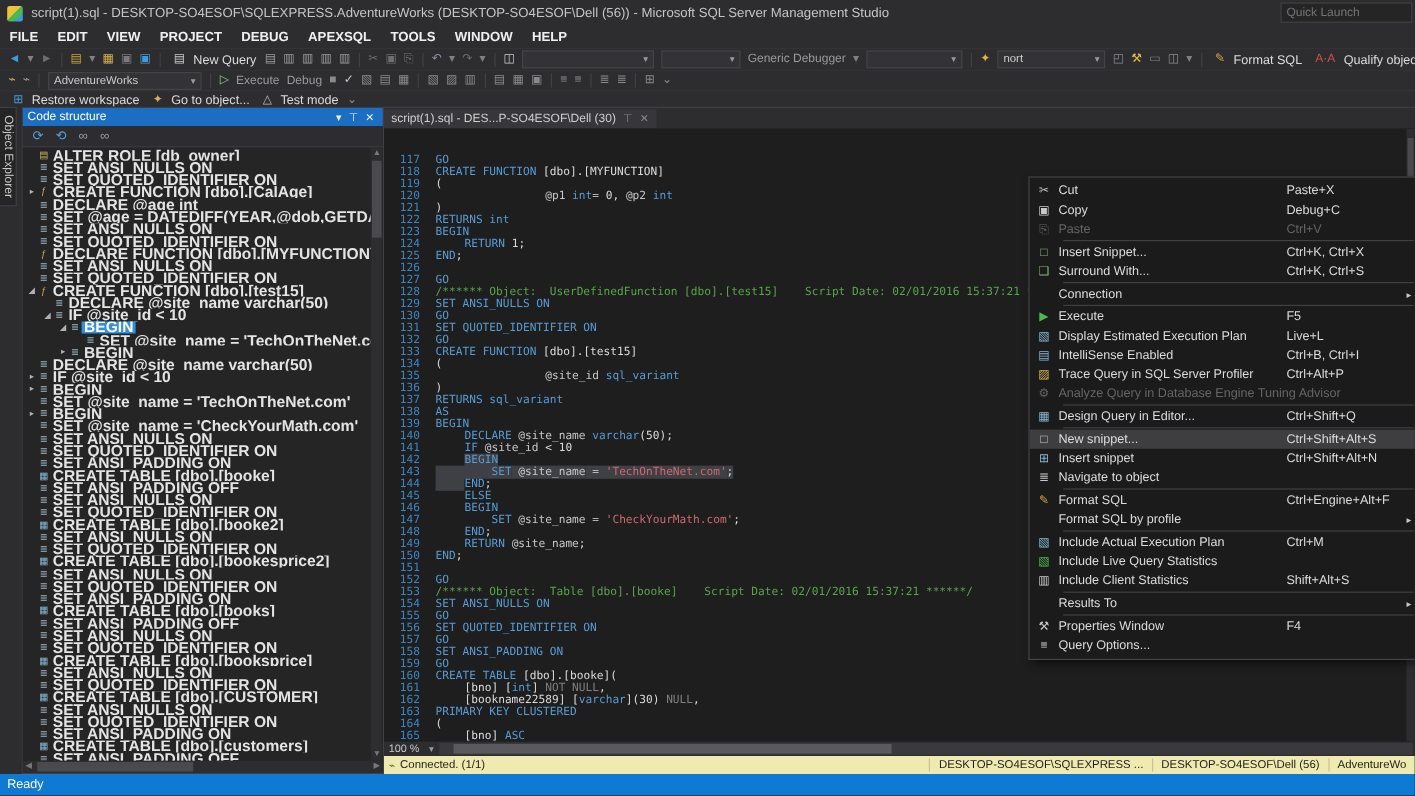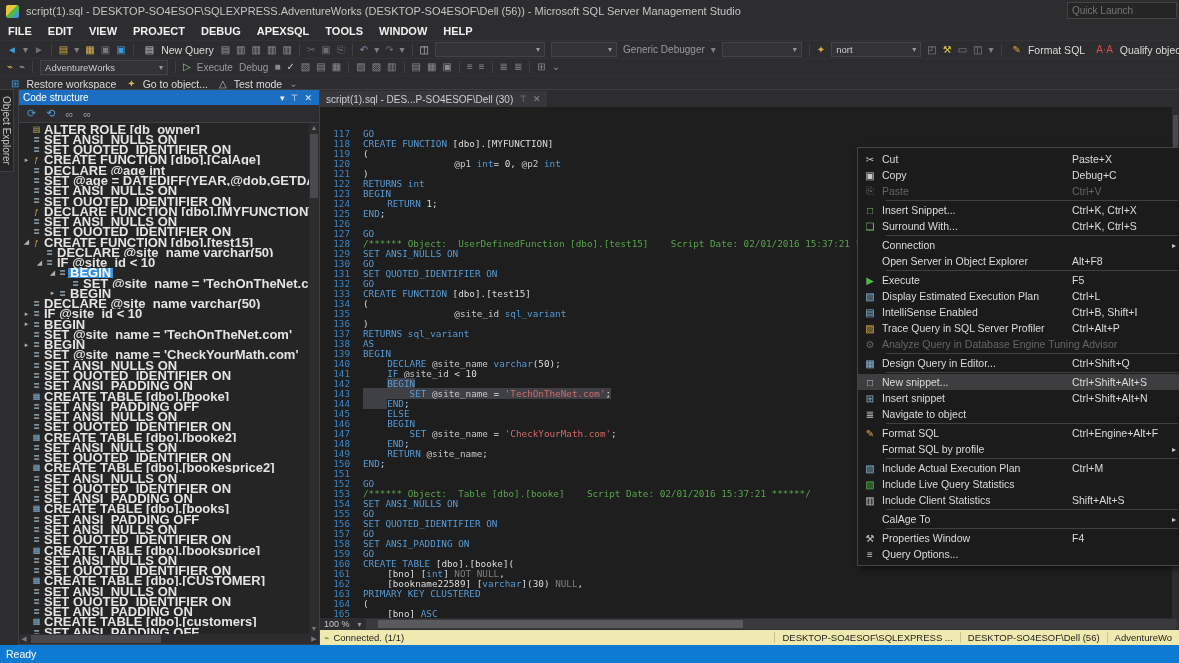--- a/index.html
+++ b/index.html
@@ -583,43 +583,37 @@
         <span class="ctx-sc">Ctrl+K, Ctrl+S</span>
         <span class="ctx-sub"></span>
       </div>
       <div class="ctx-sep"></div>
       <div class="ctx-item">
         <span class="ctx-ico"></span>
         <span class="ctx-label">Connection</span>
         <span class="ctx-sc"></span>
         <span class="ctx-sub">▸</span>
       </div>
-      <div class="ctx-item">
-        <span class="ctx-ico"></span>
-        <span class="ctx-label">Open Server in Object Explorer</span>
-        <span class="ctx-sc">Alt+F8</span>
-        <span class="ctx-sub"></span>
-      </div>
       <div class="ctx-sep"></div>
       <div class="ctx-item">
         <span class="ctx-ico" style="color: rgb(77, 184, 77);">▶</span>
         <span class="ctx-label">Execute</span>
         <span class="ctx-sc">F5</span>
         <span class="ctx-sub"></span>
       </div>
       <div class="ctx-item">
         <span class="ctx-ico" style="color: rgb(134, 183, 212);">▧</span>
         <span class="ctx-label">Display Estimated Execution Plan</span>
-        <span class="ctx-sc">Ctrl+L</span>
+        <span class="ctx-sc">Live+L</span>
         <span class="ctx-sub"></span>
       </div>
       <div class="ctx-item">
         <span class="ctx-ico" style="color: rgb(134, 183, 212);">▤</span>
         <span class="ctx-label">IntelliSense Enabled</span>
-        <span class="ctx-sc">Ctrl+B, Shift+I</span>
+        <span class="ctx-sc">Ctrl+B, Ctrl+I</span>
         <span class="ctx-sub"></span>
       </div>
       <div class="ctx-item">
         <span class="ctx-ico" style="color: rgb(216, 178, 74);">▨</span>
         <span class="ctx-label">Trace Query in SQL Server Profiler</span>
         <span class="ctx-sc">Ctrl+Alt+P</span>
         <span class="ctx-sub"></span>
       </div>
       <div class="ctx-item ctx-dis">
         <span class="ctx-ico">⚙</span>
@@ -681,21 +675,21 @@
       </div>
       <div class="ctx-item">
         <span class="ctx-ico">▥</span>
         <span class="ctx-label">Include Client Statistics</span>
         <span class="ctx-sc">Shift+Alt+S</span>
         <span class="ctx-sub"></span>
       </div>
       <div class="ctx-sep"></div>
       <div class="ctx-item">
         <span class="ctx-ico"></span>
-        <span class="ctx-label">CalAge To</span>
+        <span class="ctx-label">Results To</span>
         <span class="ctx-sc"></span>
         <span class="ctx-sub">▸</span>
       </div>
       <div class="ctx-sep"></div>
       <div class="ctx-item">
         <span class="ctx-ico">⚒</span>
         <span class="ctx-label">Properties Window</span>
         <span class="ctx-sc">F4</span>
         <span class="ctx-sub"></span>
       </div>

